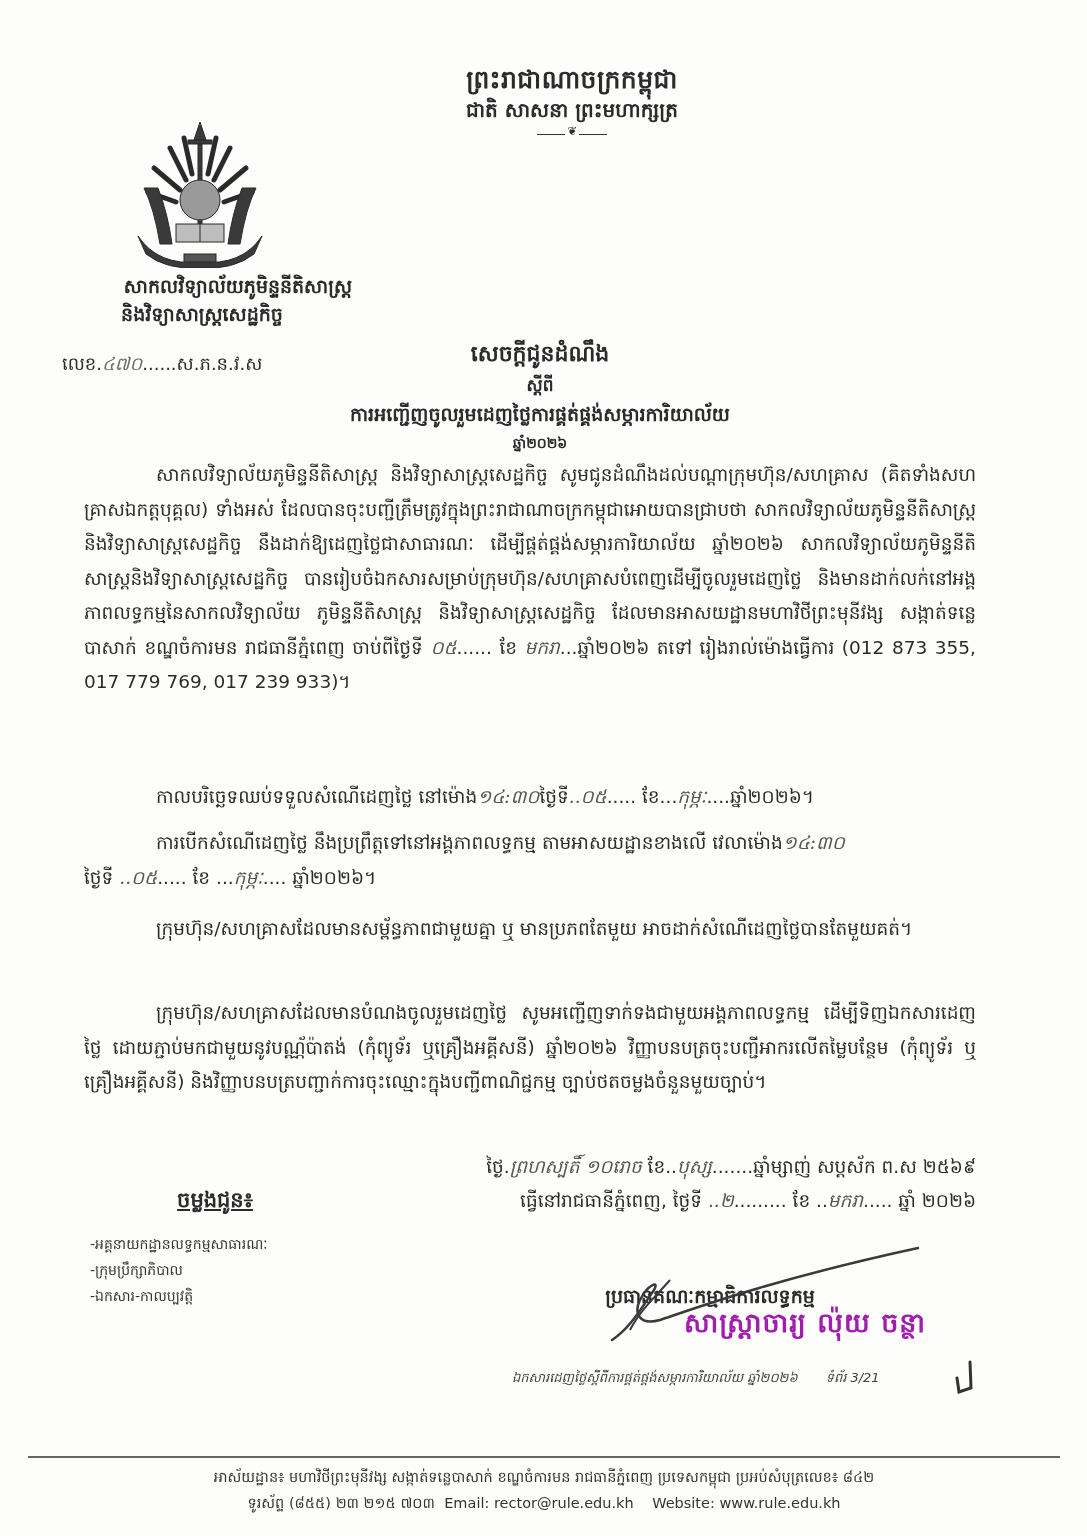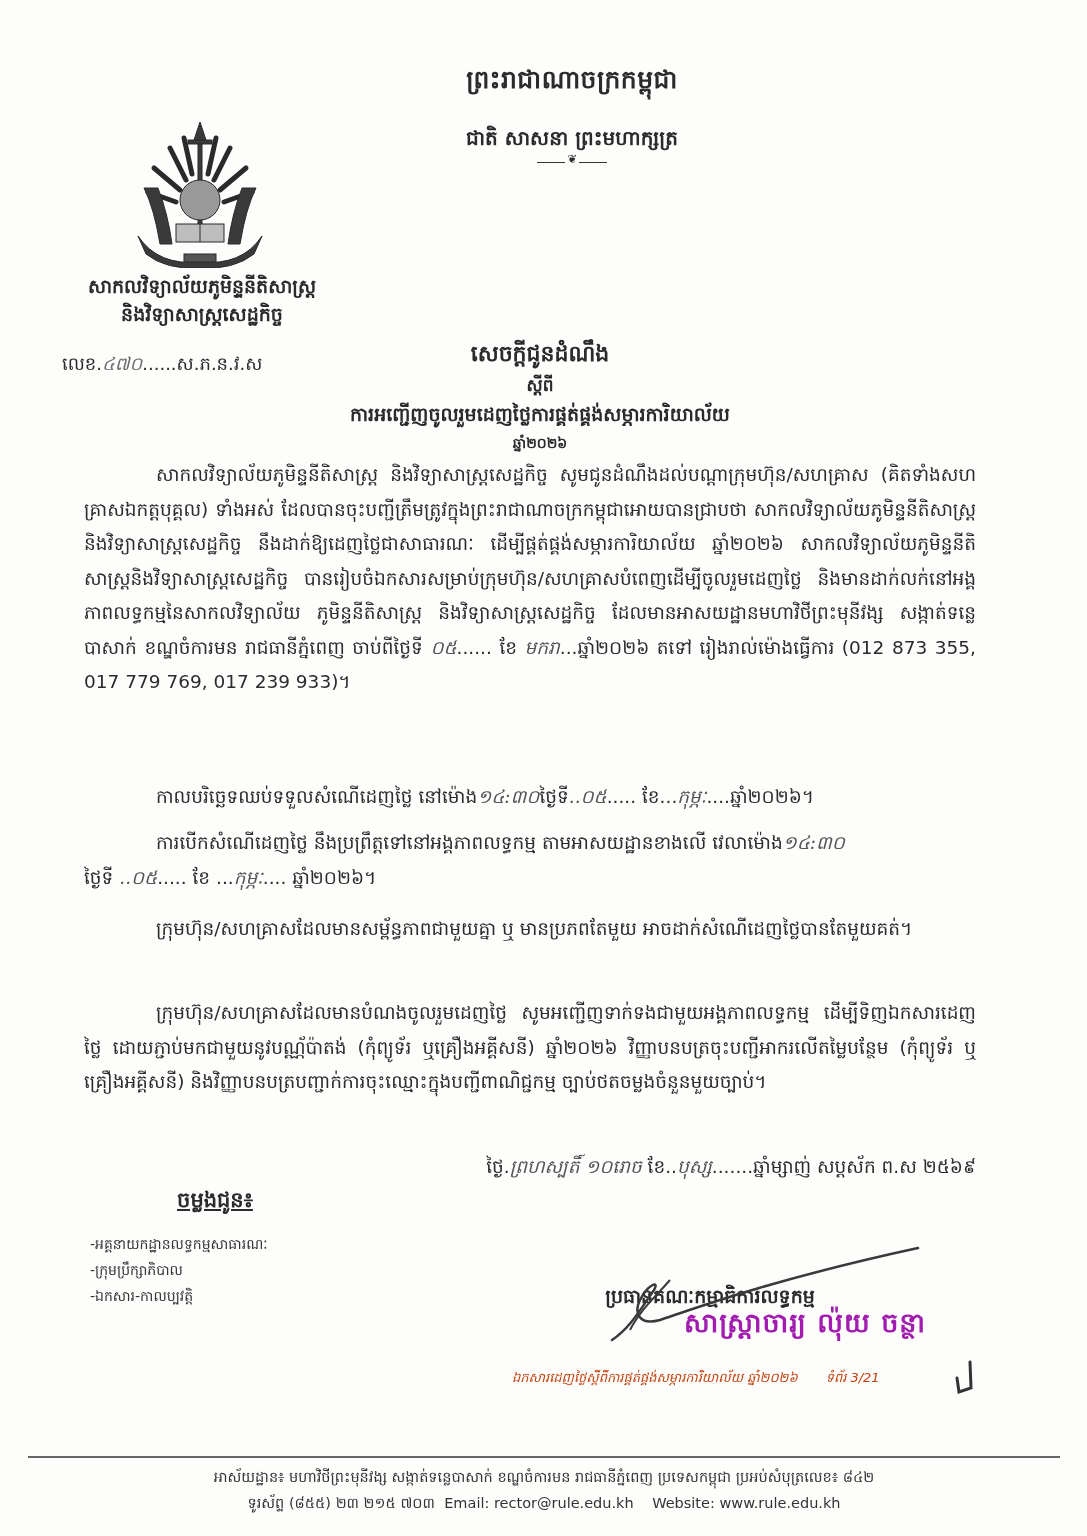--- a/index.html
+++ b/index.html
@@ -3,28 +3,28 @@
   <meta charset="utf-8">
   <style>
     html, body { margin: 0; padding: 0; }
     body {
       width: 1087px; height: 1536px; background: #fdfdfc; position: relative; overflow: hidden;
       font-family: "DejaVu Sans", sans-serif; color: #2b2b2b;
     }
     .abs { position: absolute; }
     .national { left: 392px; top: 64px; width: 360px; text-align: center; }
     .national .l1 { font-size: 25px; font-weight: bold; line-height: 32px; letter-spacing: 0.5px; }
-    .national .l2 { font-size: 20px; font-weight: bold; line-height: 28px; margin-top: 28px; }
+    .national .l2 { font-size: 20px; font-weight: bold; line-height: 28px; }
     .national .orn { margin: 6px auto 0; width: 70px; height: 8px; position: relative; }
     .national .orn:before { content: ""; position: absolute; left: 0; right: 0; top: 4px; border-top: 1px solid #333; }
     .national .orn:after { content: "\2766"; position: absolute; left: 28px; top: -6px; font-size: 12px; background: #fdfdfc; padding: 0 2px; }
 
     .logo { left: 130px; top: 118px; width: 140px; height: 150px; }
     .uni { left: 52px; top: 272px; width: 300px; text-align: center; }
-    .uni .l1 { font-size: 19px; font-weight: bold; line-height: 28px; }
+    .uni .l1 { font-size: 19px; font-weight: bold; line-height: 28px; text-align: right; }
     .uni .l2 { font-size: 19px; font-weight: bold; line-height: 28px; }
     .refno { left: 62px; top: 352px; font-size: 18px; }
     .refno .hand { font-family: "DejaVu Serif", serif; font-style: italic; color: #6b6b6b; }
 
     .title { left: 260px; top: 336px; width: 560px; text-align: center; }
     .title .t1 { font-size: 22px; font-weight: bold; line-height: 36px; }
     .title .t2 { font-size: 17px; font-weight: bold; line-height: 26px; }
     .title .t3 { font-size: 19px; font-weight: bold; line-height: 32px; }
     .title .t4 { font-size: 14px; font-weight: bold; line-height: 26px; }
 
@@ -34,21 +34,21 @@
 
     .date-block { left: 436px; top: 1150px; width: 540px; font-size: 18.5px; line-height: 34px; text-align: right; }
     .chair { left: 520px; top: 1284px; width: 380px; text-align: center; font-size: 19px; font-weight: bold; }
 
     .cc { left: 90px; top: 1186px; width: 230px; }
     .cc .h { text-align: center; font-weight: bold; font-size: 21px; text-decoration: underline; margin-left: 20px; }
     .cc ul { list-style: none; margin: 14px 0 0 0; padding: 0; font-size: 14px; line-height: 26px; color: #333; }
 
     .signature { left: 600px; top: 1240px; width: 320px; height: 110px; }
     .signer { left: 684px; top: 1306px; font-size: 27px; font-weight: bold; color: #a21caf; letter-spacing: 1px; }
-    .footnote { left: 512px; top: 1369px; font-size: 13px; font-style: italic; color: #c2410c; }
+    .footnote { left: 512px; top: 1369px; font-size: 13px; font-style: italic; color: #404040; }
     .footnote .pg { margin-left: 28px; }
     .tick { left: 954px; top: 1360px; width: 20px; height: 34px; }
 
     .rule { left: 28px; top: 1456px; width: 1032px; border-top: 2px solid #666; }
     .footer { left: 28px; top: 1464px; width: 1032px; text-align: center; font-size: 14.5px; line-height: 26px; color: #333; }
   </style>
 </head>
 <body>
 
 <div class="abs national">
@@ -117,20 +117,23 @@
 </div>
 
 <div class="abs para" style="top:996px;">
   <span class="indent"></span><span>ក្រុមហ៊ុន/សហគ្រាសដែលមានបំណងចូលរួមដេញថ្លៃ សូមអញ្ជើញទាក់ទងជាមួយអង្គភាពលទ្ធកម្ម ដើម្បីទិញឯកសារដេញថ្លៃ ដោយភ្ជាប់មកជាមួយនូវបណ្ណ័ប៉ាតង់ (កុំព្យូទ័រ ឬគ្រឿងអគ្គីសនី) ឆ្នាំ២០២៦ វិញ្ញាបនបត្រចុះបញ្ជីអាករលើតម្លៃបន្ថែម (កុំព្យូទ័រ ឬ គ្រឿងអគ្គីសនី) និងវិញ្ញាបនបត្របញ្ជាក់ការចុះឈ្មោះក្នុងបញ្ជីពាណិជ្ជកម្ម ច្បាប់ថតចម្លងចំនួនមួយច្បាប់។</span>
 </div>
 
 <div class="abs date-block">
   <div>
     <span>ថ្ងៃ.</span><span class="hand">ព្រហស្បតិ៍ ១០រោច</span><span> ខែ..</span><span class="hand">បុស្ស</span><span>.......ឆ្នាំម្សាញ់ សប្តស័ក ព.ស ២៥៦៩</span>
   </div>
+  <div>
+    <span>ធ្វើនៅរាជធានីភ្នំពេញ, ថ្ងៃទី </span><span class="hand">..២</span><span>......... ខែ ..</span><span class="hand">មករា</span><span>..... ឆ្នាំ ២០២៦</span>
+  </div>
 </div>
 
 <div class="abs chair">ប្រធានគណៈកម្មាធិការលទ្ធកម្ម</div>
 
 <div class="abs cc">
   <div class="h">ចម្លងជូន៖</div>
   <ul>
     <li>-អគ្គនាយកដ្ឋានលទ្ធកម្មសាធារណៈ</li>
     <li>-ក្រុមប្រឹក្សាភិបាល</li>
     <li>-ឯកសារ-កាលប្បវត្តិ</li>

